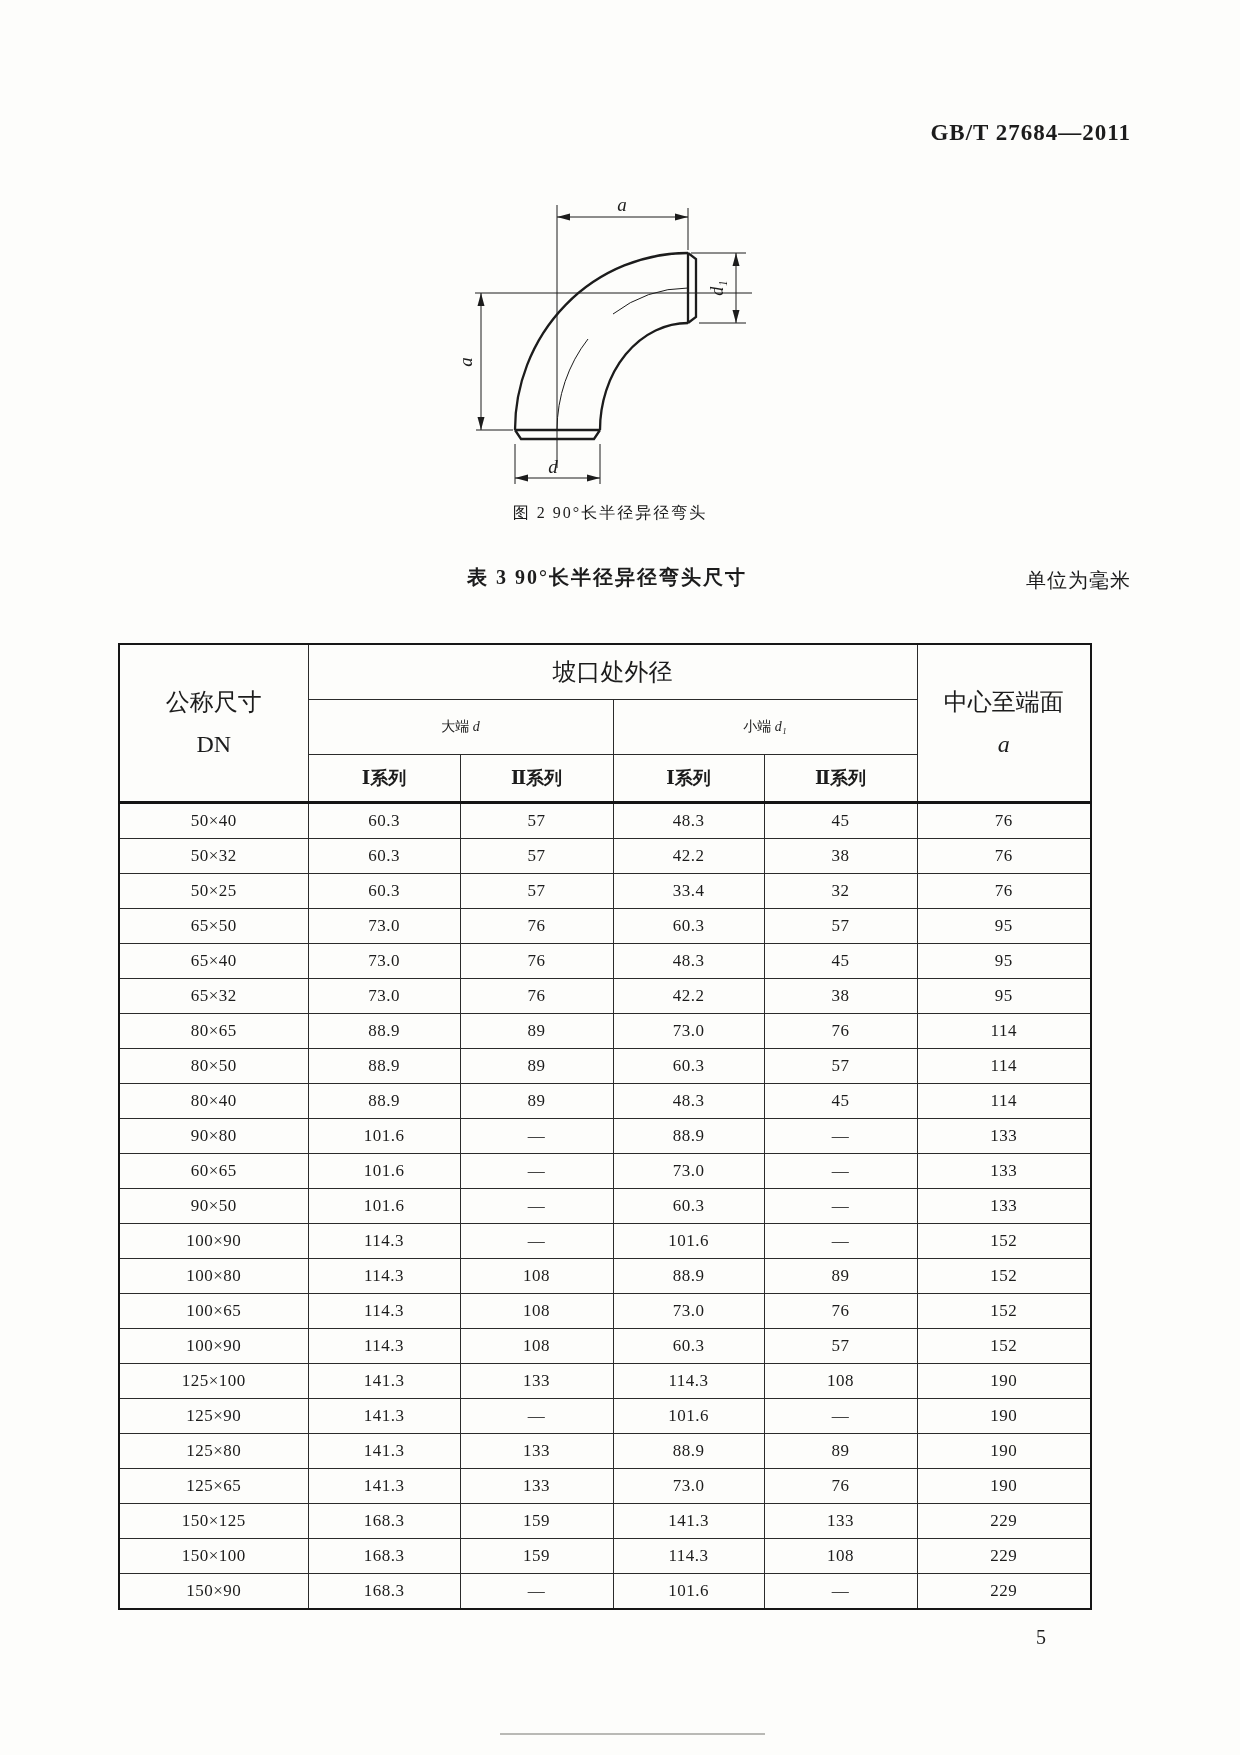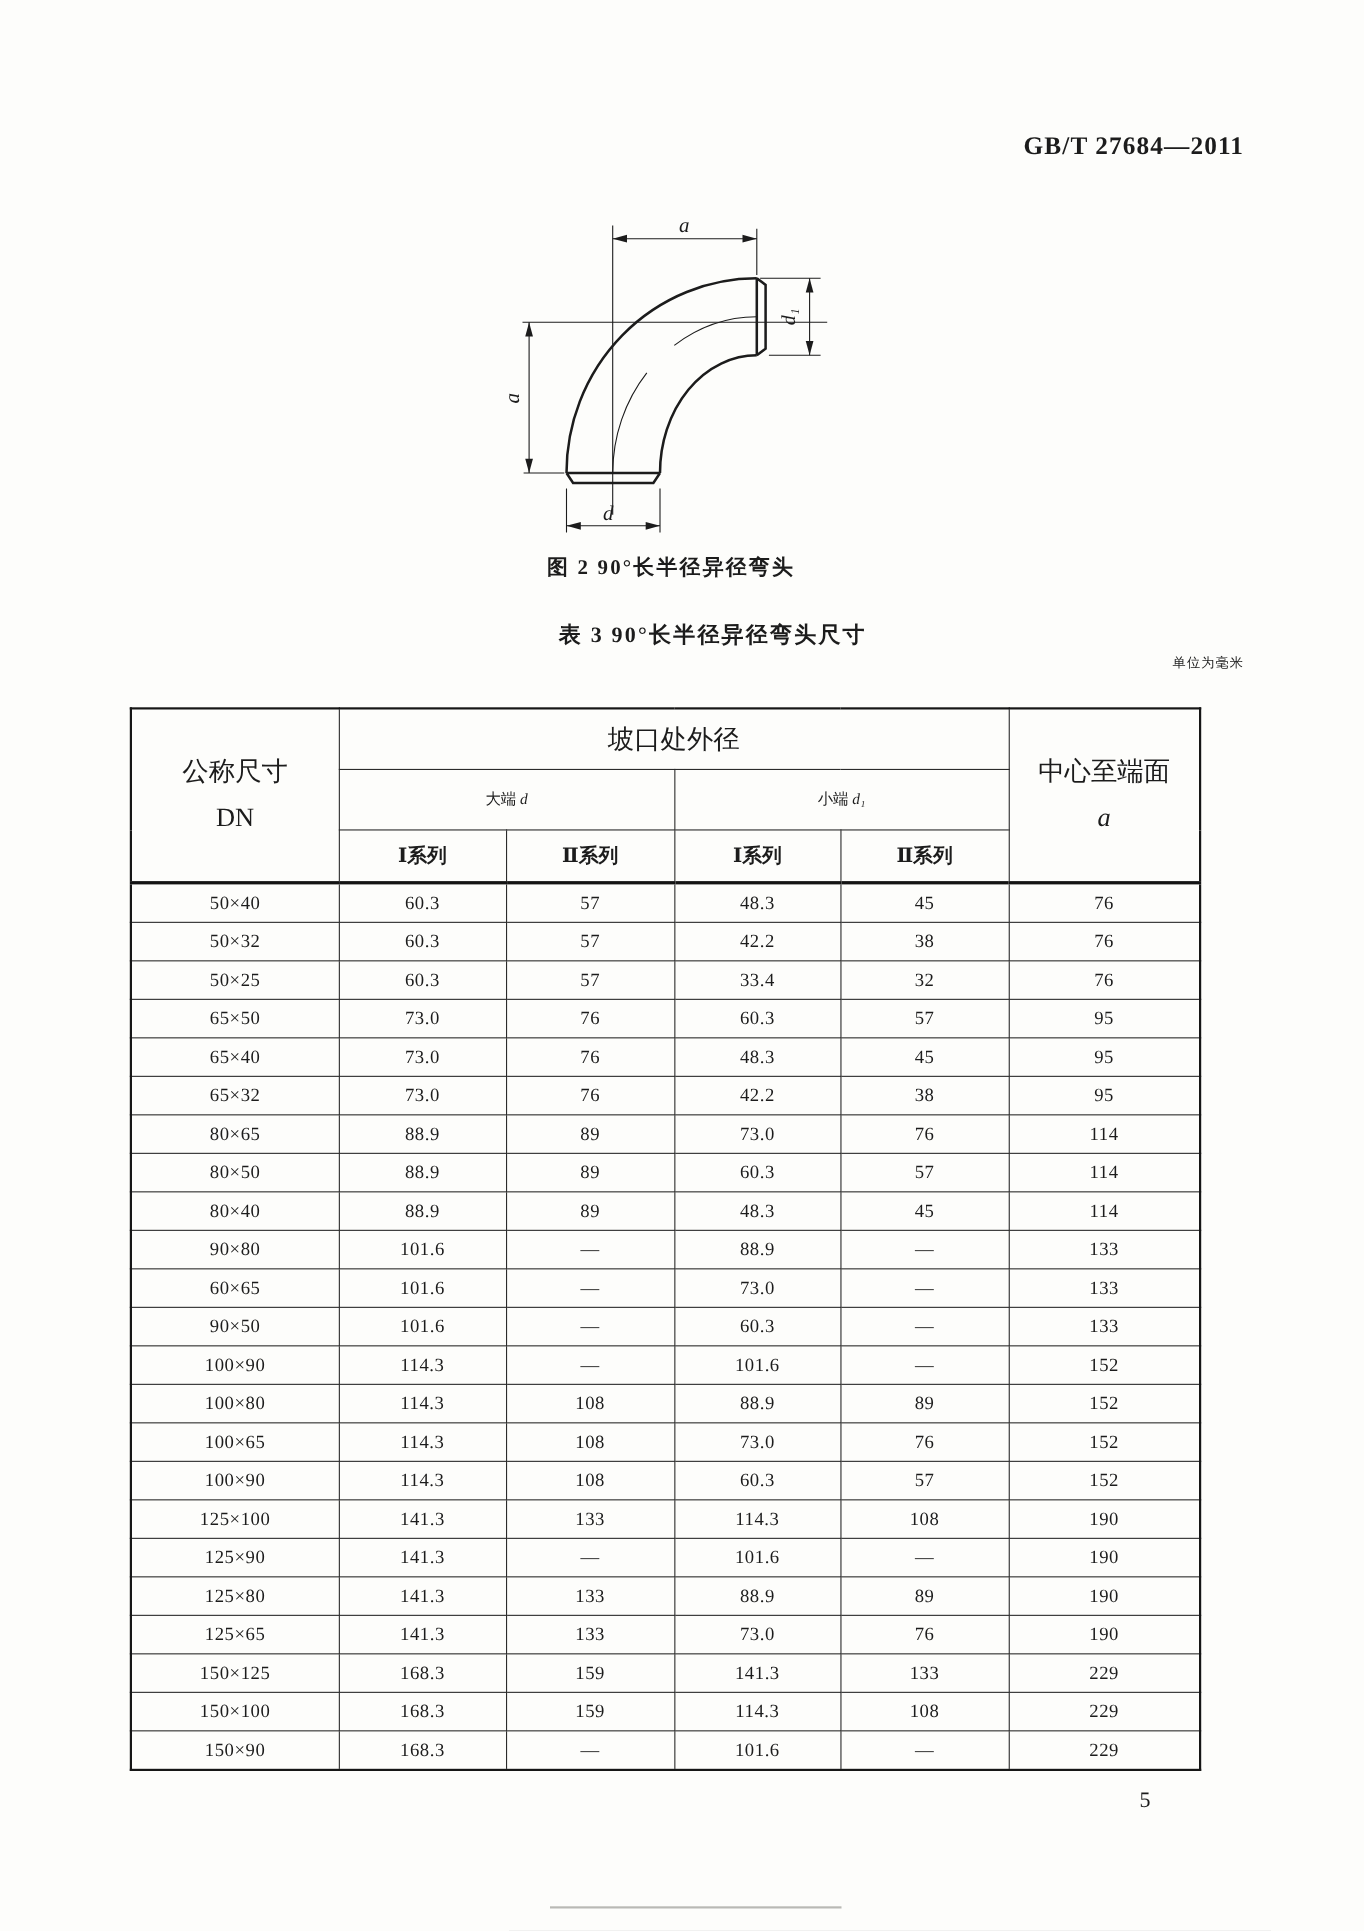--- a/index.html
+++ b/index.html
@@ -11,29 +11,29 @@
     padding-left:41px;
   }
   .doc-header {
     position:absolute; top:120px; right:150px;
     font-weight:bold; font-size:23px; letter-spacing:1px;
   }
   .figure-wrap { position:absolute; left:455px; top:195px; width:310px; height:300px; }
   .figure-wrap svg { display:block; }
   .fig-caption {
     position:absolute; left:425px; top:503px; width:370px;
-    text-align:center; font-weight:bold; font-size:19px; letter-spacing:2px;
+    text-align:center; font-weight:normal; font-size:16px; letter-spacing:2px;
   }
   .table-title {
     position:absolute; left:467px; top:564px;
-    font-weight:bold; font-size:20px; letter-spacing:2px;margin-left:41px;
+    font-weight:bold; font-size:20px; letter-spacing:2px;
   }
   .unit-note {
-    position:absolute; right:150px; top:594px;
-    font-size:12px; letter-spacing:1px;
+    position:absolute; right:150px; top:567px;
+    font-size:20px; letter-spacing:1px;
   }
   .dim-table {
     position:absolute; left:118px; top:643px; width:972px;
     border-collapse:collapse; table-layout:fixed;
     font-size:17px;
   }
   .dim-table th, .dim-table td {
     border:1px solid #2b2b2b; text-align:center; vertical-align:middle;
     font-weight:normal; padding:0;
   }

